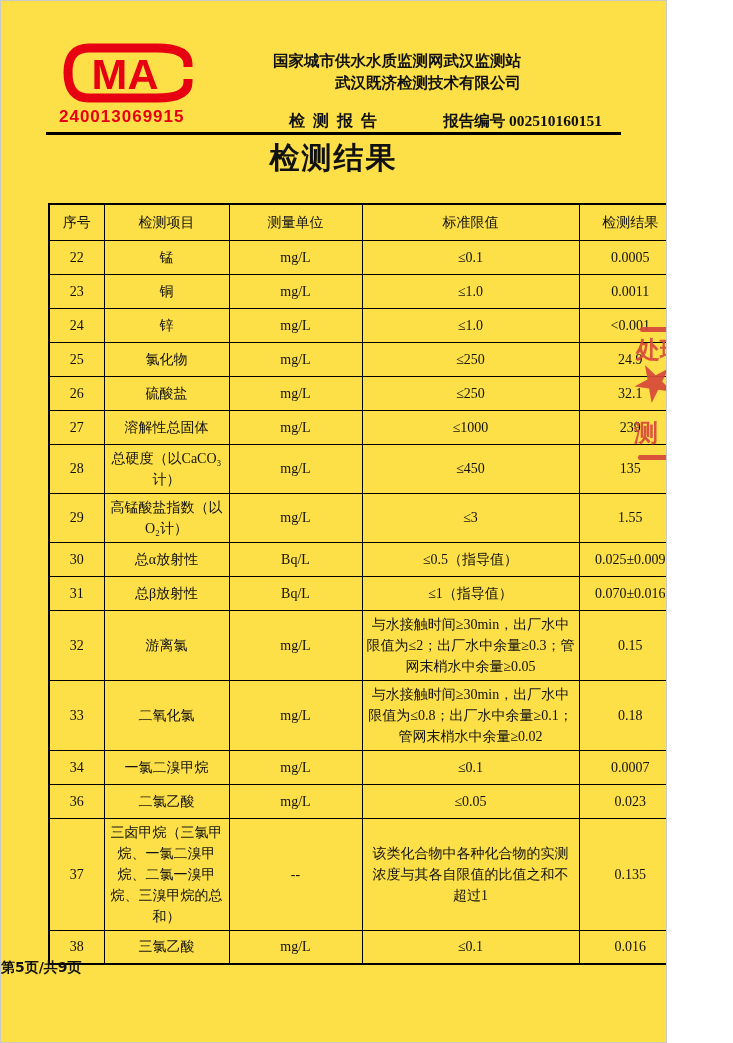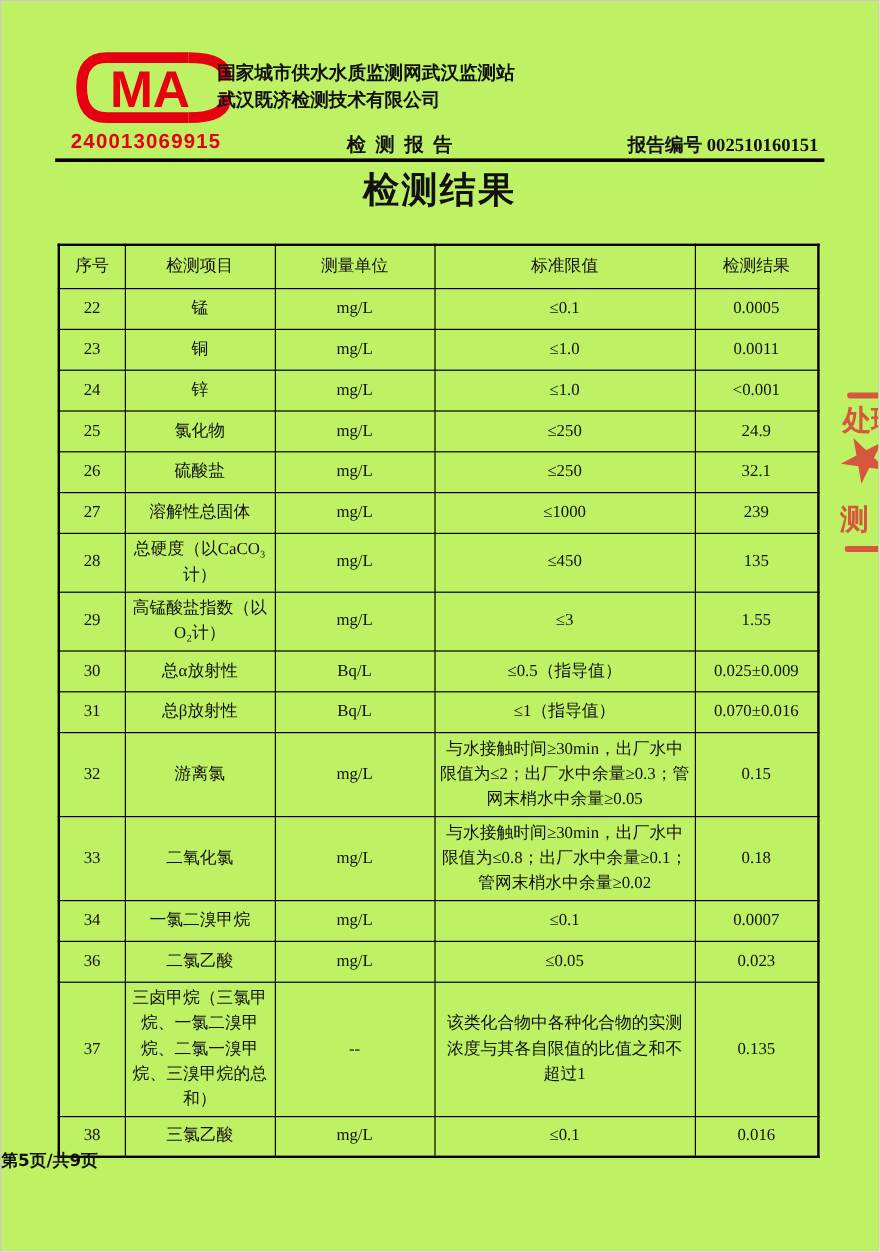--- a/index.html
+++ b/index.html
@@ -1,36 +1,36 @@
 <!DOCTYPE html>
 <html lang="zh"><head>
 <meta charset="utf-8">
 <style>
   html,body{margin:0;padding:0;background:#ffffff;}
   .page{
     position:relative;
-    width:733px;height:1043px;
-    background:#bef264;
+    width:667px;height:1043px;
+    background:#fde047;
     box-sizing:border-box;
     border:1px solid #c9c9c9;
     overflow:hidden;
     font-family:"Liberation Serif","DejaVu Serif",serif;
     color:#111;
     padding-left:29px;
   }
   
   .cma{position:absolute;left:58px;top:40px;width:150px;text-align:left;}
   .cma-number{color:#e60012;font-weight:bold;font-size:17px;letter-spacing:1px;
     font-family:"Liberation Sans","DejaVu Sans",sans-serif;margin-top:-2px;}
-  .org{position:absolute;left:180px;top:50px;width:340px;text-align:left;
+  .org{position:absolute;left:180px;top:50px;width:340px;text-align:right;
     font-weight:600;font-size:15.5px;line-height:22px;
     font-family:Liberation Mono, monospace;}
   .report-title{position:absolute;left:288px;top:110px;font-size:16px;font-weight:700;
     letter-spacing:2px;}
-  .report-no{position:absolute;right:50px;top:110px;font-size:15.5px;font-weight:600;}
+  .report-no{position:absolute;right:64px;top:110px;font-size:15.5px;font-weight:600;}
   .report-no .num{font-family:"Liberation Serif","DejaVu Serif",serif;font-weight:600;}
   .head-rule{position:absolute;left:45px;right:45px;top:131px;height:3px;background:#000;}
   
   .doc-title{position:absolute;top:137px;left:0;width:100%;text-align:center;
     font-size:30px;font-weight:800;letter-spacing:2px;margin:0;
     font-family:"DejaVu Sans","Liberation Sans",sans-serif;}
   
   table.results{
     position:absolute;left:47px;top:178px;width:633px;
     border-collapse:collapse;table-layout:fixed;

